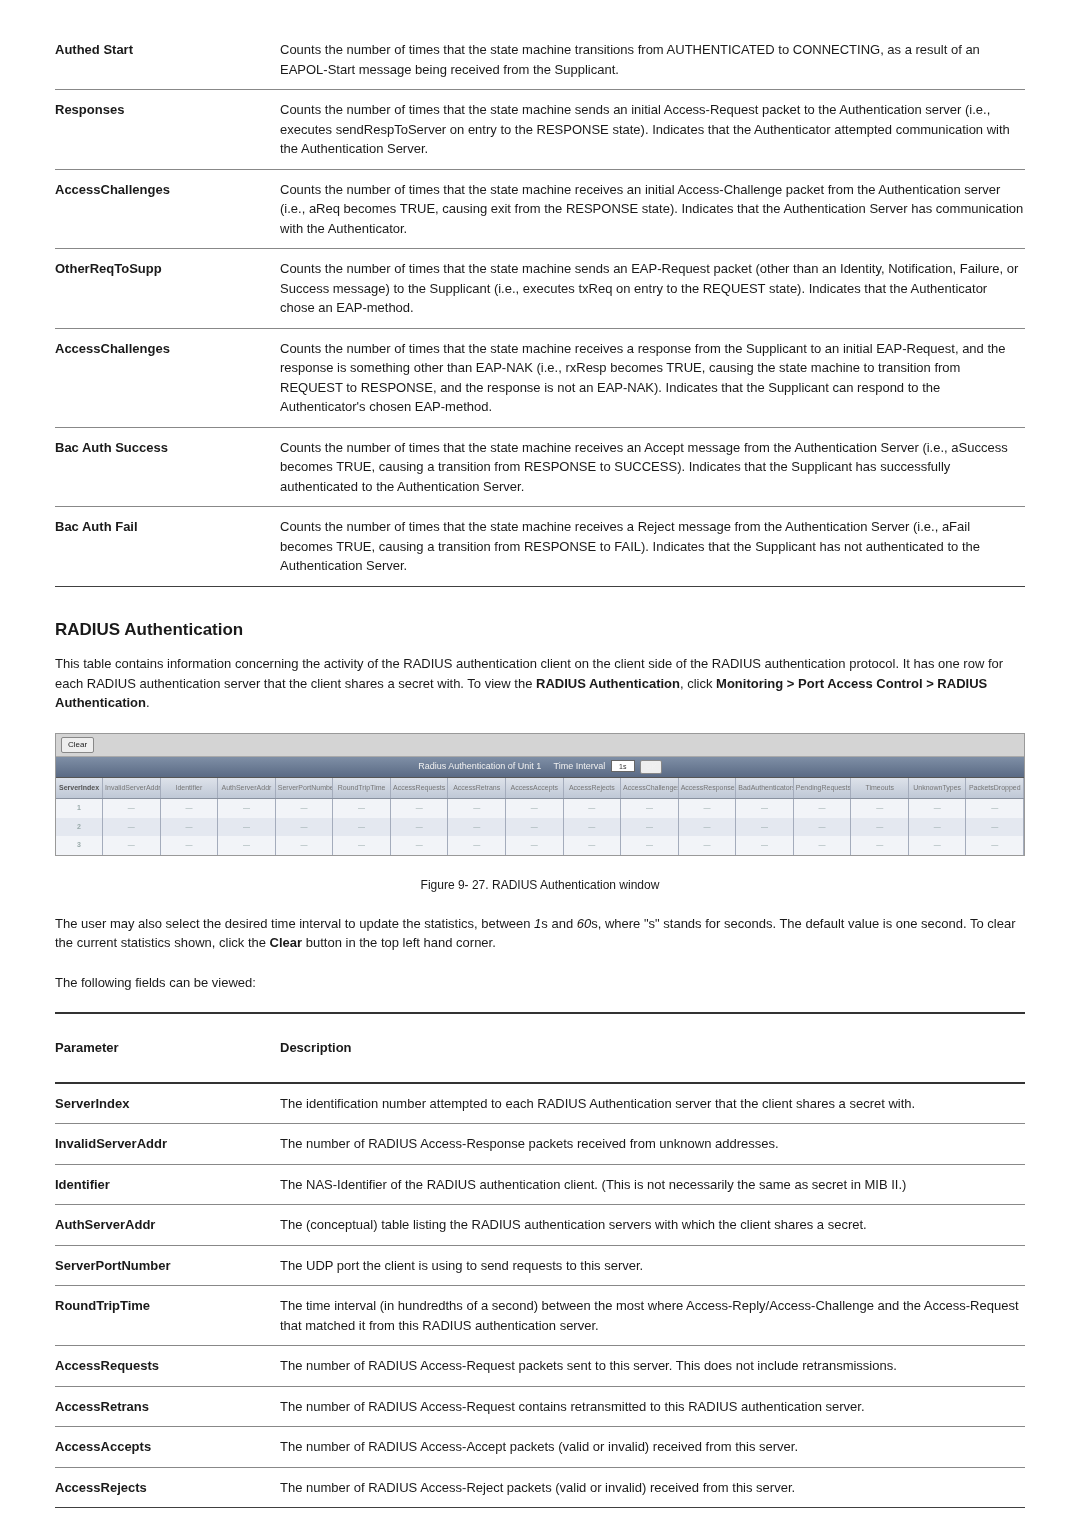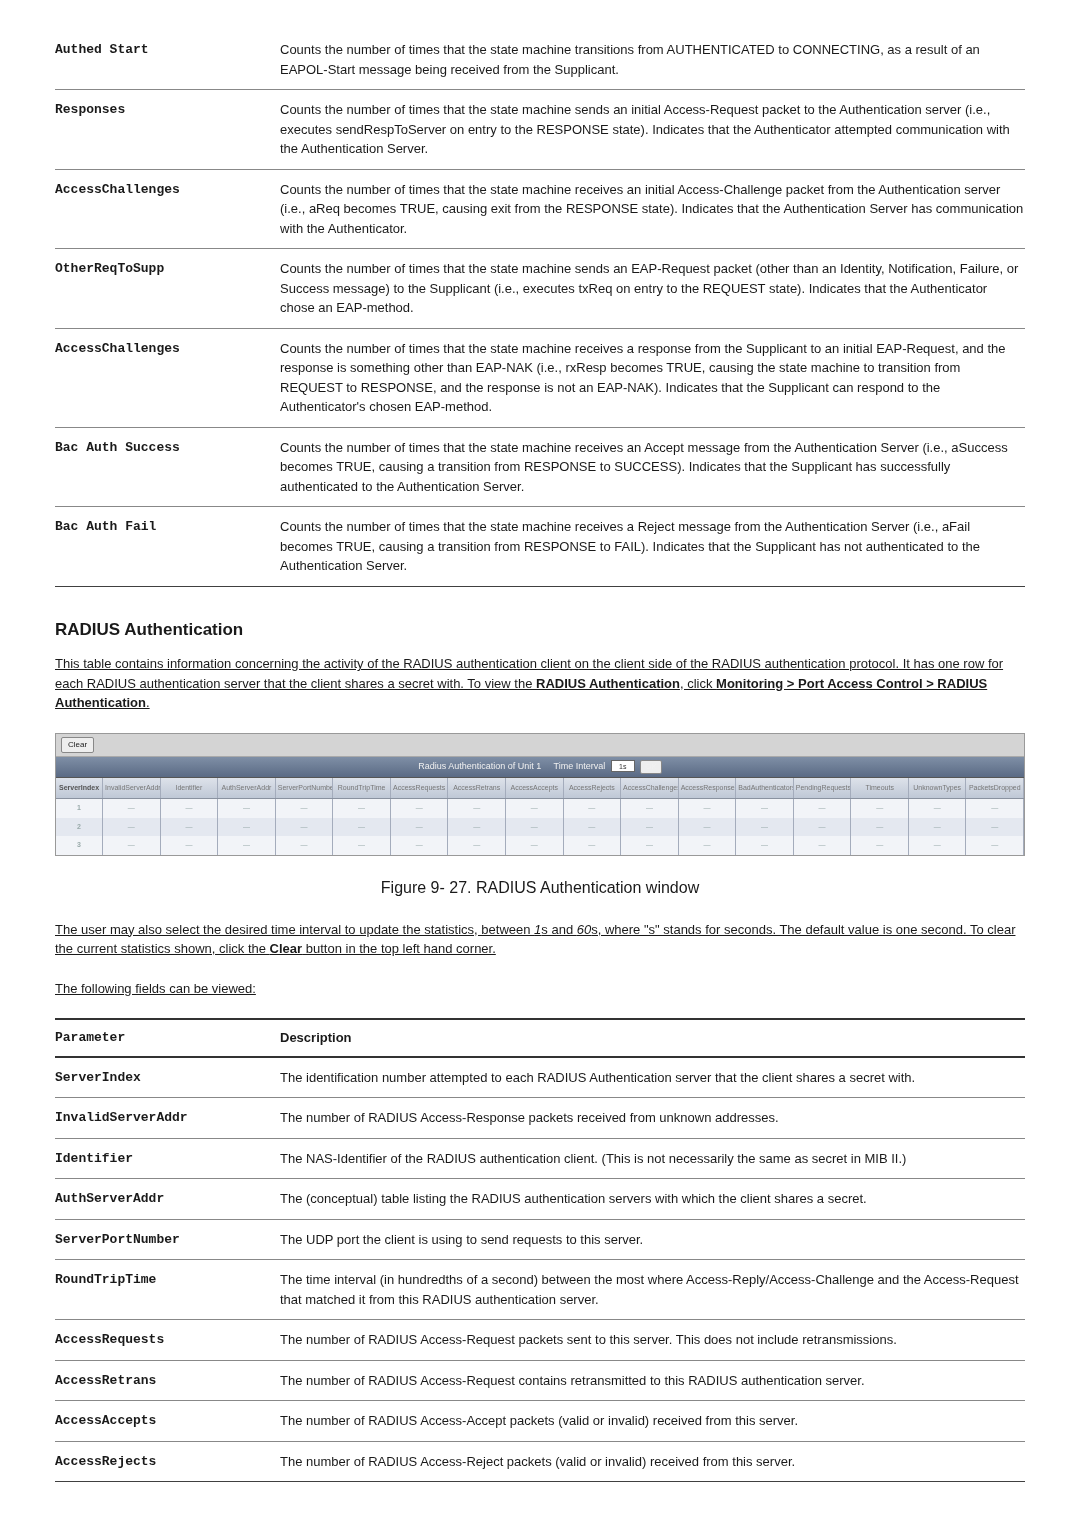--- a/index.html
+++ b/index.html
@@ -19,29 +19,28 @@
     }
     .param-table td {
       vertical-align: top;
       padding: 10px 0;
       border-bottom: 1px solid #888;
     }
     .param-table td:first-child {
       width: 225px;
       font-weight: bold;
       padding-right: 20px;
-      font-family: Liberation Mono, monospace;
     }
     .param-table tr:last-child td { border-bottom: 1px solid #404040; }
     h2 {
       font-size: 17px;
       font-weight: bold;
       margin: 30px 0 12px 0;
     }
-    .intro-text { margin-bottom: 20px; text-decoration: underline; }
+    .intro-text { margin-bottom: 20px; }
     .bold { font-weight: bold; }
     .figure-wrapper {
       margin: 20px 0;
       text-align: center;
     }
     .radius-window {
       border: 1px solid #999;
       background: #e8e8e8;
       margin-bottom: 20px;
       font-size: 9px;
@@ -108,27 +107,27 @@
     }
     .radius-grid-body .radius-row:nth-child(odd) { background: #f2f4f8; }
     .radius-grid-body .radius-row:nth-child(even) { background: #e4e8f0; }
     .radius-row { display: flex; }
     .radius-row .radius-cell {
       font-size: 7px;
       color: #9aa;
       padding: 4px 2px;
     }
     .figure-caption {
-      font-size: 16px;
+      font-size: 12px;
       margin: 15px 0;
     }
     .param-header td {
       border-top: 2px solid #333;
       border-bottom: 2px solid #333;
-      padding: 8px 0;
+      padding: 24px 0;
       font-weight: bold;
     }
   </style>
 </head>
 <body>
 
 <table class="param-table">
   <tbody>
       <tr>
         <td>Authed Start</td>

